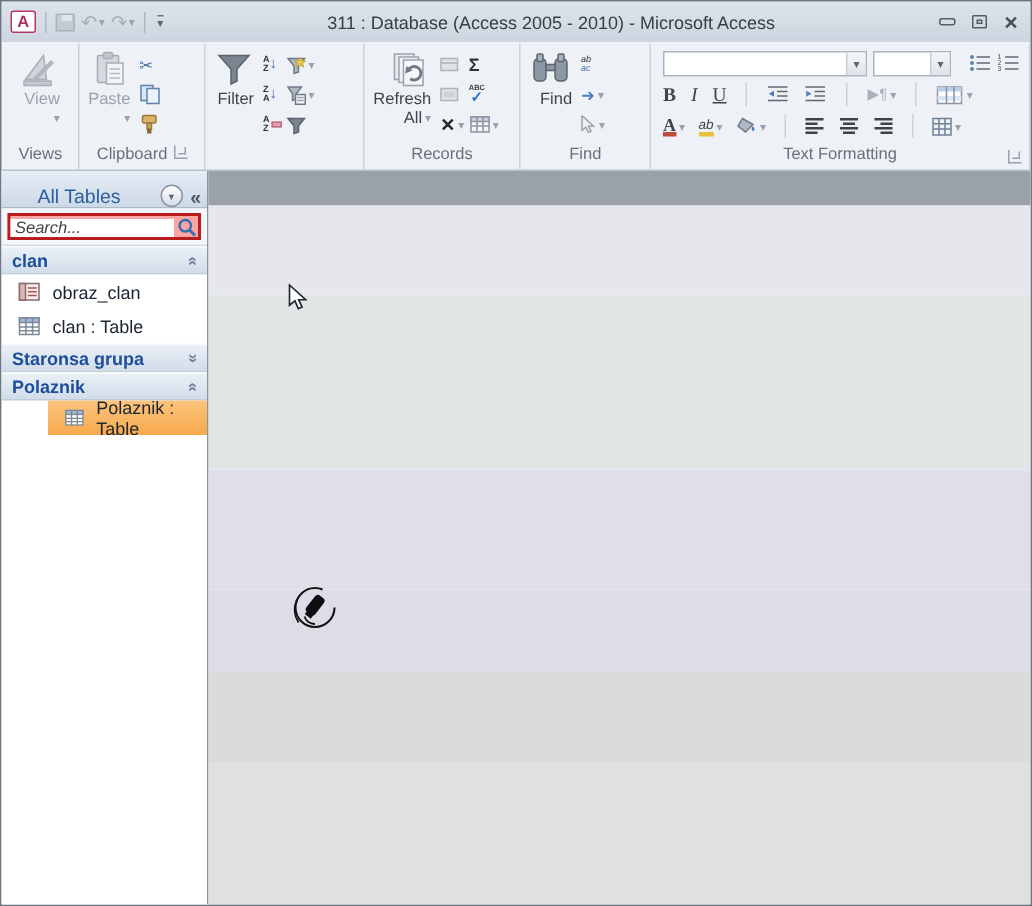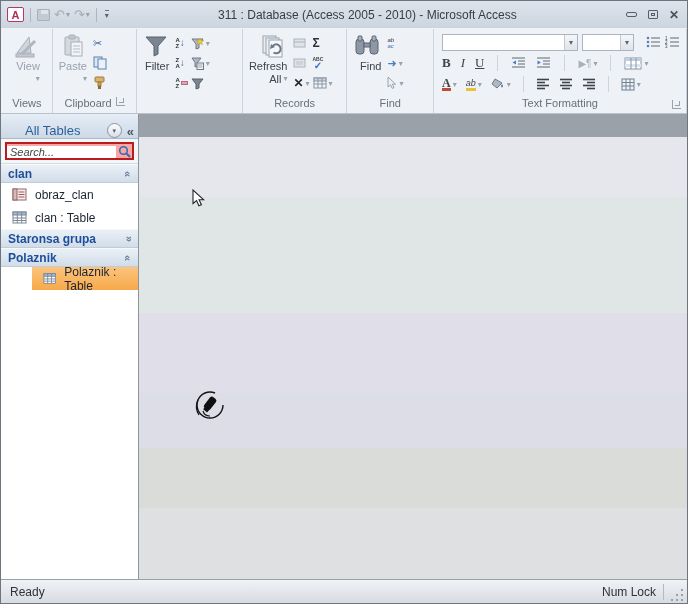--- a/index.html
+++ b/index.html
@@ -577,22 +577,14 @@
         <rect x="15" y="9.5" width="7.5" height="14" rx="2.5" transform="rotate(38 19 17)" fill="#0f0f0f"></rect>
         <rect x="13" y="20" width="5" height="4" transform="rotate(38 15 22)" fill="#0f0f0f"></rect>
       </svg>
 
       <svg class="cursor" width="13" height="18" viewBox="0 0 13 18">
         <polygon points="1,1 1,14.5 4.6,11.6 6.9,16.8 9.4,15.7 7.1,10.8 11.8,10.8" fill="#fff" stroke="#20262d" stroke-width="1.1"></polygon>
       </svg>
     </div>
   </div>
 
-  <div class="statusbar">
-    <span>Ready</span>
-    <span class="status-right">
-      <span>Num Lock</span>
-      <span class="status-sep"></span>
-      <span class="grip"></span>
-    </span>
-  </div>
 
 </div>
 
 </body></html>

